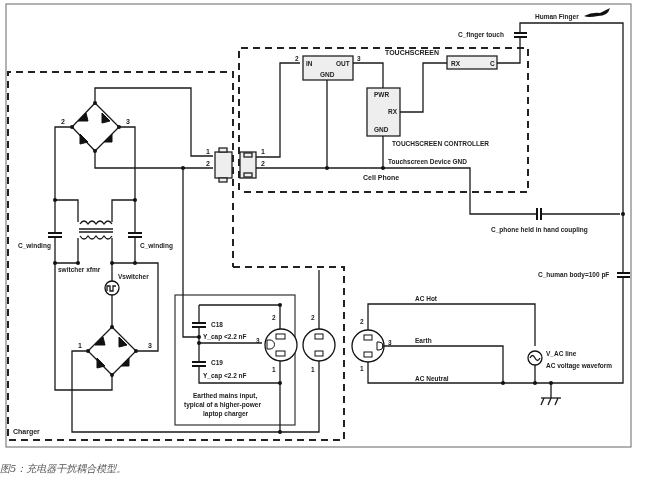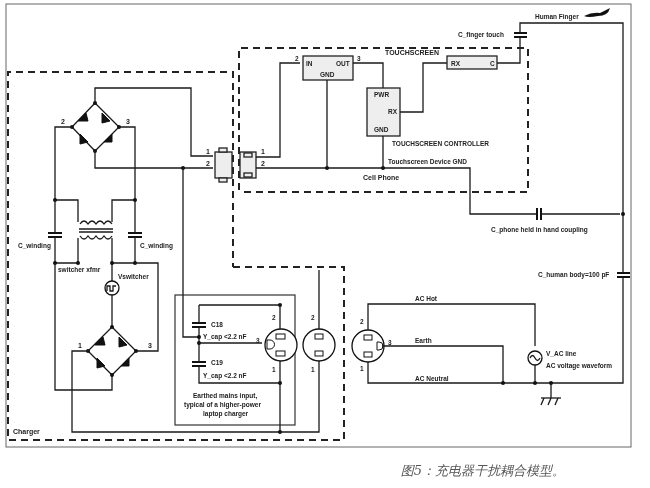--- a/index.html
+++ b/index.html
@@ -1,19 +1,19 @@
 <!DOCTYPE html>
 <html><head>
 <meta charset="utf-8">
 <style>
   html, body { margin: 0; padding: 0; background: #ffffff; }
   body { width: 650px; height: 488px; position: relative; overflow: hidden; font-family: "Liberation Sans", sans-serif; }
   #canvas { position: absolute; left: 0; top: 0; width: 650px; height: 488px; }
   svg text { font-family: "Liberation Sans", sans-serif; font-weight: bold; fill: #222; }
-  .caption { position: absolute; left: 0; width: 565px; top: 462px; text-align: right; font-family: "DejaVu Serif", serif; font-style: italic; font-size: 13px; color: #555; }
+  .caption { position: absolute; left: 0; width: 565px; top: 462px; text-align: left; font-family: "DejaVu Serif", serif; font-style: italic; font-size: 10px; color: #555; }
   .w { stroke: #1a1a1a; stroke-width: 1.3; fill: none; }
   .wb { stroke: #111; stroke-width: 2; fill: none; }
   .dash { stroke: #222; stroke-width: 2; fill: none; stroke-dasharray: 7 5; }
   .box { fill: #eeeeee; stroke: #222; stroke-width: 1.3; }
   .dot { fill: #111; }
   .diode { fill: #111; stroke: #111; stroke-width: 1; }
 </style>
 </head>
 <body>
 

